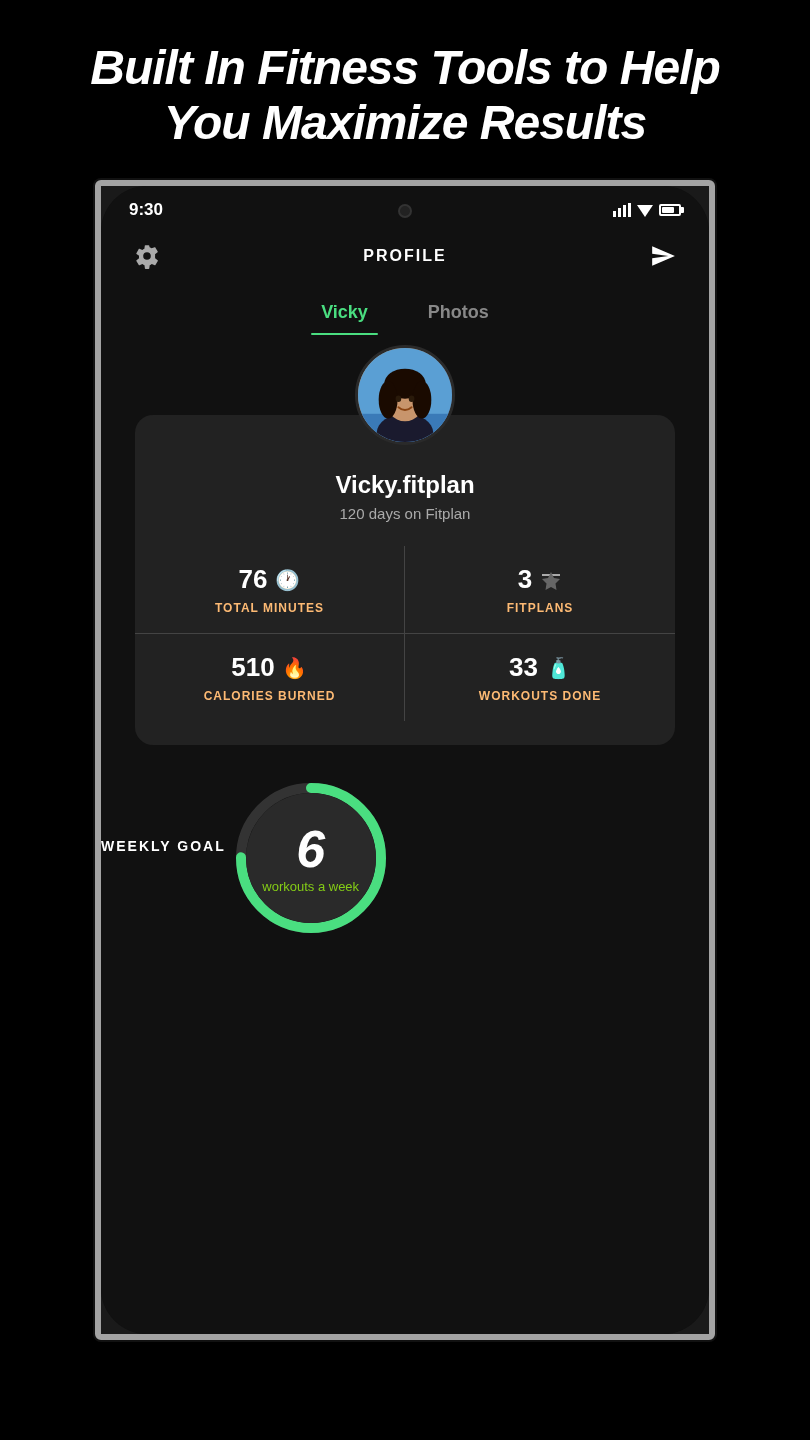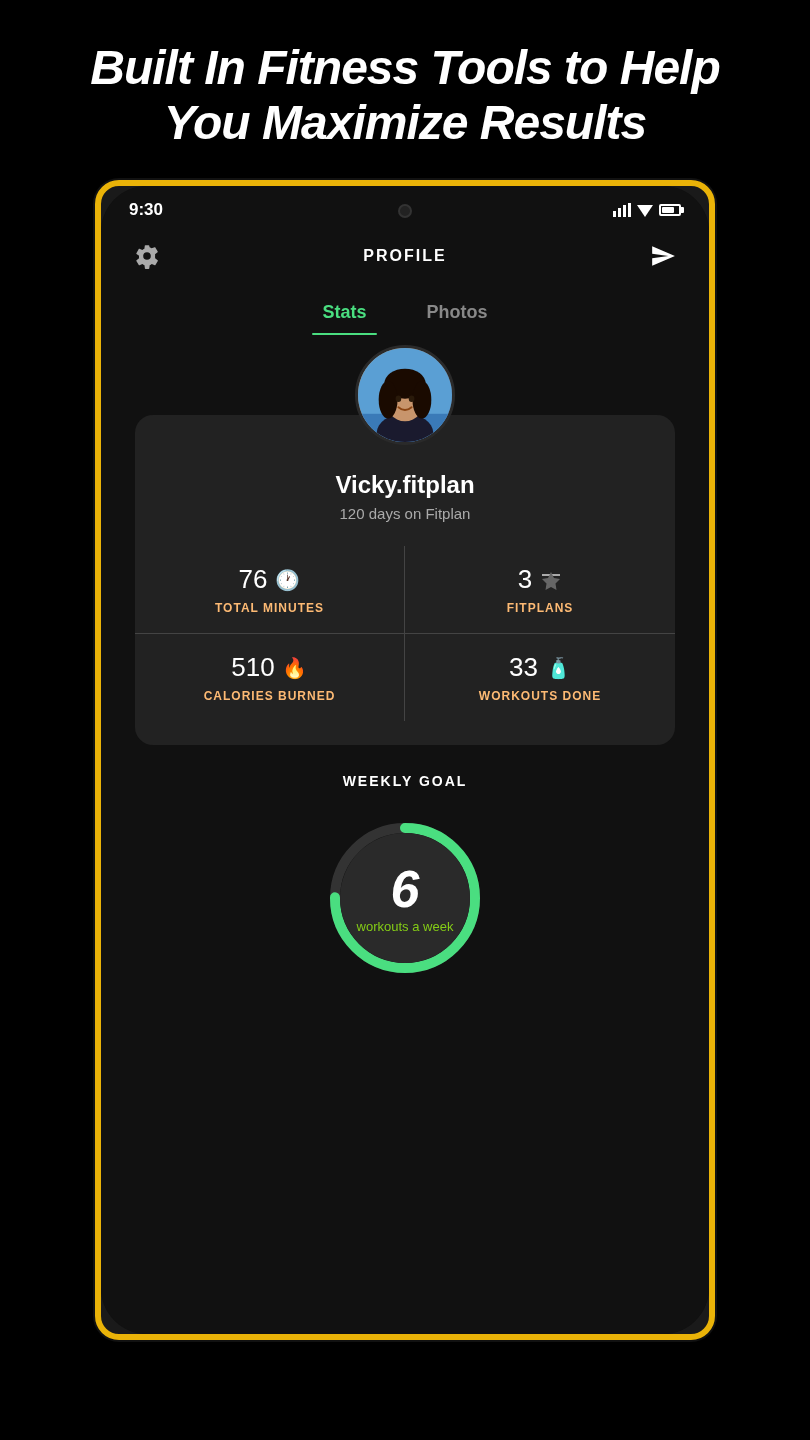--- a/index.html
+++ b/index.html
@@ -24,22 +24,22 @@
       font-style: italic;
       line-height: 1.15;
       letter-spacing: -1px;
     }
 
     .phone-wrapper {
       position: relative;
       width: 620px;
       height: 1160px;
       background: #1a1a1a;
-      border-radius: 24px;
-      border: 6px solid #eab308;
+      border-radius: 6px;
+      border: 6px solid #a3a3a3;
       box-shadow: 0 0 0 2px #111, 0 20px 60px rgba(0,0,0,0.8);
       overflow: hidden;
       flex-shrink: 0;
     }
 
     
     .phone-camera {
       position: absolute;
       top: 18px;
       left: 50%;
@@ -274,39 +274,39 @@
     .stat-value-row {
       display: flex;
       align-items: center;
       gap: 8px;
       margin-bottom: 6px;
     }
 
     .stat-number {
       color: #fff;
       font-size: 26px;
-      font-weight: 400;
+      font-weight: 700;
     }
 
     .stat-emoji {
       font-size: 20px;
     }
 
     .stat-label {
       color: #fdba74;
       font-size: 12px;
       font-weight: 600;
       letter-spacing: 1px;
       text-transform: uppercase;
     }
 
     
     .weekly-section {
       display: flex;
-      flex-direction: column;
+      flex-direction: row;
       align-items: center;
       margin-top: 28px;
       width: 100%;
     }
 
     .weekly-title {
       color: #fff;
       font-size: 14px;
       font-weight: 700;
       letter-spacing: 2px;
@@ -427,21 +427,21 @@
       <span class="nav-title">PROFILE</span>
       <div class="nav-icon">
         <svg class="arrow-svg" viewBox="0 0 24 24" fill="white">
           <path d="M2 21L23 12 2 3v7l15 2-15 2v7z"></path>
         </svg>
       </div>
     </div>
 
     <div class="tabs">
       <div class="tab active">
-        <span>Stats</span>
+        <span>Vicky</span>
       </div>
       <div class="tab">
         <span>Photos</span>
       </div>
     </div>
 
     <div class="profile-area">
 
       <div style="position:relative; width:540px; margin-top:60px;">
 

